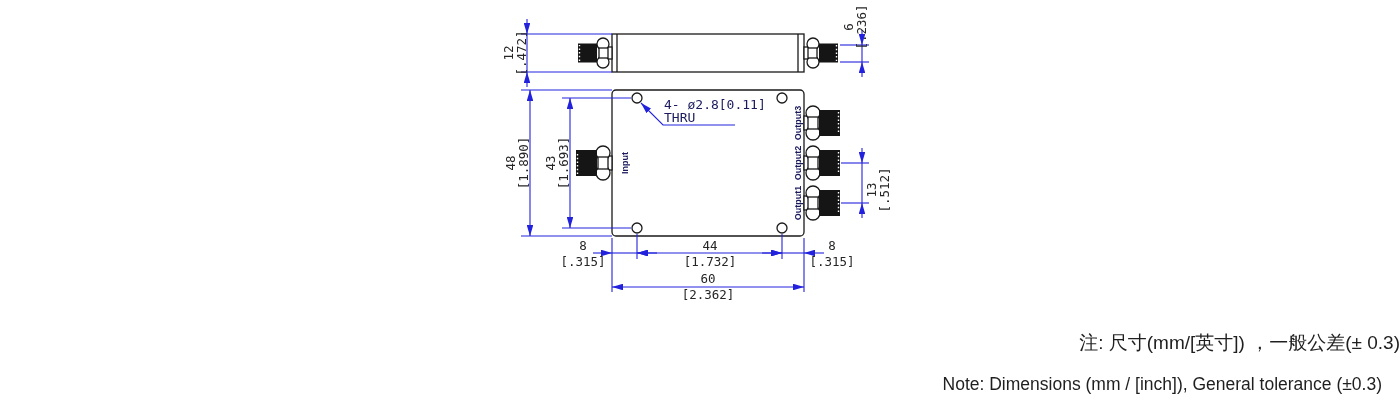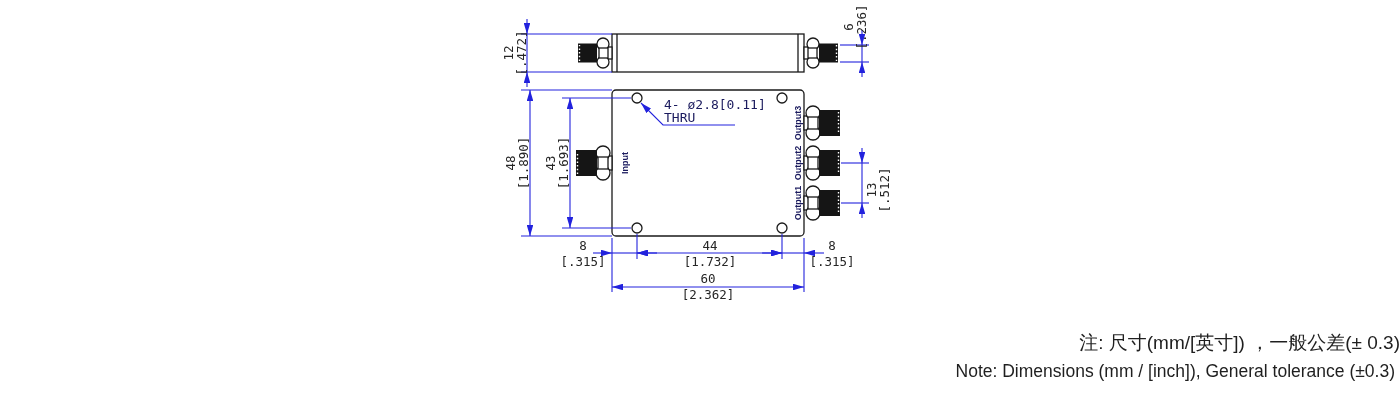--- a/index.html
+++ b/index.html
@@ -8,21 +8,21 @@
   svg{position:absolute;left:0;top:0;}
   .oline{stroke:#1a1a1a;stroke-width:1.3;fill:#ffffff;}
   .osolid{fill:#151515;stroke:none;}
   .knurl{stroke:#ffffff;stroke-width:1.4;stroke-dasharray:1.5,2.2;fill:none;}
   .dline{stroke:#2222dd;stroke-width:1.1;fill:none;}
   .dimtxt{font-family:"DejaVu Sans Mono",monospace;font-size:12.5px;fill:#262626;}
   .ann{font-family:"DejaVu Sans Mono",monospace;font-size:13px;fill:#1b1b5e;}
   .lbl{font-family:"Liberation Sans",sans-serif;font-size:9px;font-weight:bold;fill:#1b1b5e;}
   .notes{position:absolute;left:0;top:330px;width:1400px;text-align:right;color:#1f1f1f;}
   .notes .cn{font-size:19px;margin:0 0 3px 0;}
-  .notes .en{font-size:17.5px;margin:5px;}
+  .notes .en{font-size:17.5px;margin:18px;}
 </style>
 </head>
 <body>
 
 <div id="stage">
 
 <svg width="1400" height="330" viewBox="0 0 1400 330" xmlns="http://www.w3.org/2000/svg" xmlns:xlink="http://www.w3.org/1999/xlink">
 
   <defs>
     <marker id="arr" viewBox="0 0 10 6" refX="10" refY="3" markerWidth="11" markerHeight="6.6" orient="auto-start-reverse" markerUnits="userSpaceOnUse">

